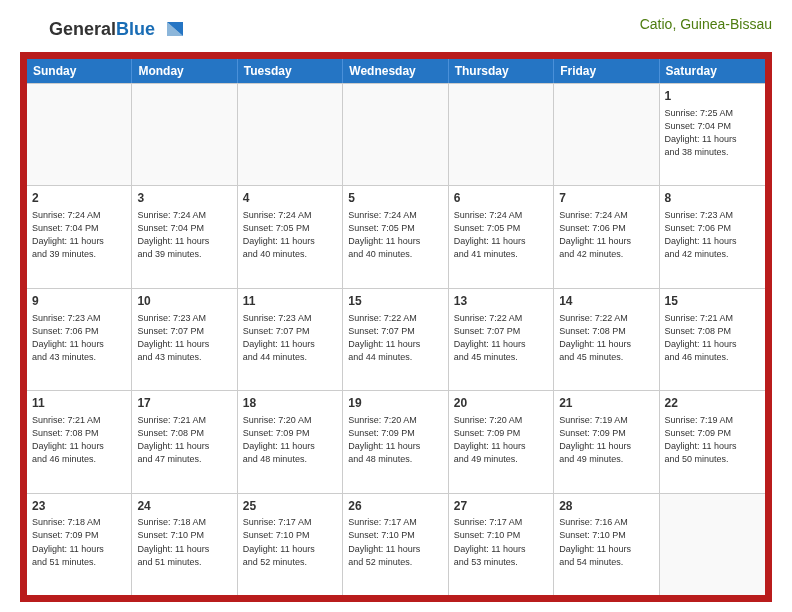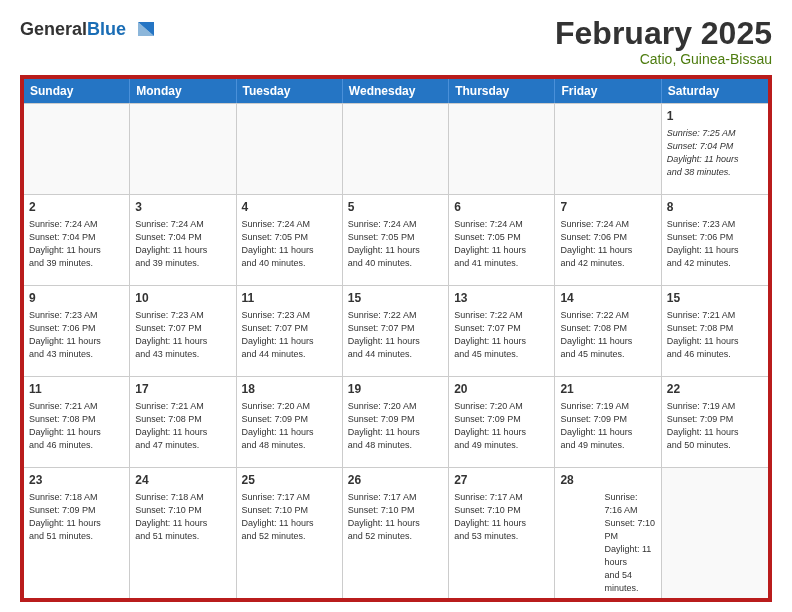--- a/index.html
+++ b/index.html
@@ -24,20 +24,21 @@
       margin-bottom: 8px;
     }
     .logo {
       display: flex;
       align-items: center;
     }
     .logo-text {
       font-size: 18px;
       font-weight: bold;
       line-height: 1.1;
+      margin-left: 29px;
     }
     .logo-general { color: #333; }
     .logo-blue { color: #1a6db5; }
     .logo-icon {
       width: 28px;
       height: 28px;
       margin-left: 2px;
     }
     .title-block {
       text-align: right;
@@ -49,21 +50,21 @@
       line-height: 1.1;
     }
     .title-location {
       font-size: 14px;
       color: #4d7c0f;
     }
     .calendar {
       flex: 1;
       display: flex;
       flex-direction: column;
-      border: 4px solid #b91c1c;
+      border: 7px solid #b91c1c;
     }
     .cal-header {
       display: grid;
       grid-template-columns: repeat(7, 1fr);
       background: #2575c4;
     }
     .cal-header-cell {
       color: #fff;
       font-size: 12px;
       font-weight: bold;
@@ -116,21 +117,20 @@
         <div class="logo-text">
           <span class="logo-general">General</span><span class="logo-blue">Blue</span>
         </div>
       </div>
       <svg class="logo-icon" viewBox="0 0 28 28">
         <polygon points="10,6 26,6 26,20" fill="#2575c4"></polygon>
         <polygon points="10,6 26,20 10,20" fill="#1a6db5" opacity="0.5"></polygon>
       </svg>
     </div>
     <div class="title-block">
-      <div class="title-month">February 2025</div>
       <div class="title-location">Catio, Guinea-Bissau</div>
     </div>
   </div>
 
   <div class="calendar">
     <div class="cal-header">
       <div class="cal-header-cell">Sunday</div>
       <div class="cal-header-cell">Monday</div>
       <div class="cal-header-cell">Tuesday</div>
       <div class="cal-header-cell">Wednesday</div>
@@ -141,21 +141,21 @@
     <div class="cal-body" id="cal-body">
     <div class="cal-row">
           <div class="cal-cell empty"></div>
           <div class="cal-cell empty"></div>
           <div class="cal-cell empty"></div>
           <div class="cal-cell empty"></div>
           <div class="cal-cell empty"></div>
           <div class="cal-cell empty"></div>
           <div class="cal-cell">
             <span class="day-num">1</span>
-            <div class="cell-text" style="white-space: pre-line; font-style: italic;">Sunrise: 7:25 AM
+            <div class="cell-text" style="white-space: pre-line;">Sunrise: 7:25 AM
 Sunset: 7:04 PM
 Daylight: 11 hours
 and 38 minutes.</div>
           </div>
         </div>
         <div class="cal-row">
           <div class="cal-cell">
             <span class="day-num">2</span>
             <div class="cell-text" style="white-space: pre-line;">Sunrise: 7:24 AM
 Sunset: 7:04 PM
@@ -338,21 +338,21 @@
           </div>
           <div class="cal-cell">
             <span class="day-num">27</span>
             <div class="cell-text" style="white-space: pre-line;">Sunrise: 7:17 AM
 Sunset: 7:10 PM
 Daylight: 11 hours
 and 53 minutes.</div>
           </div>
           <div class="cal-cell">
             <span class="day-num">28</span>
-            <div class="cell-text" style="white-space: pre-line; margin-left: 44px;">Sunrise: 7:16 AM
+            <div class="cell-text" style="white-space: pre-line;">Sunrise: 7:16 AM
 Sunset: 7:10 PM
 Daylight: 11 hours
 and 54 minutes.</div>
           </div>
           <div class="cal-cell empty"></div>
         </div>
       </div>
   </div>
 </div>
 

